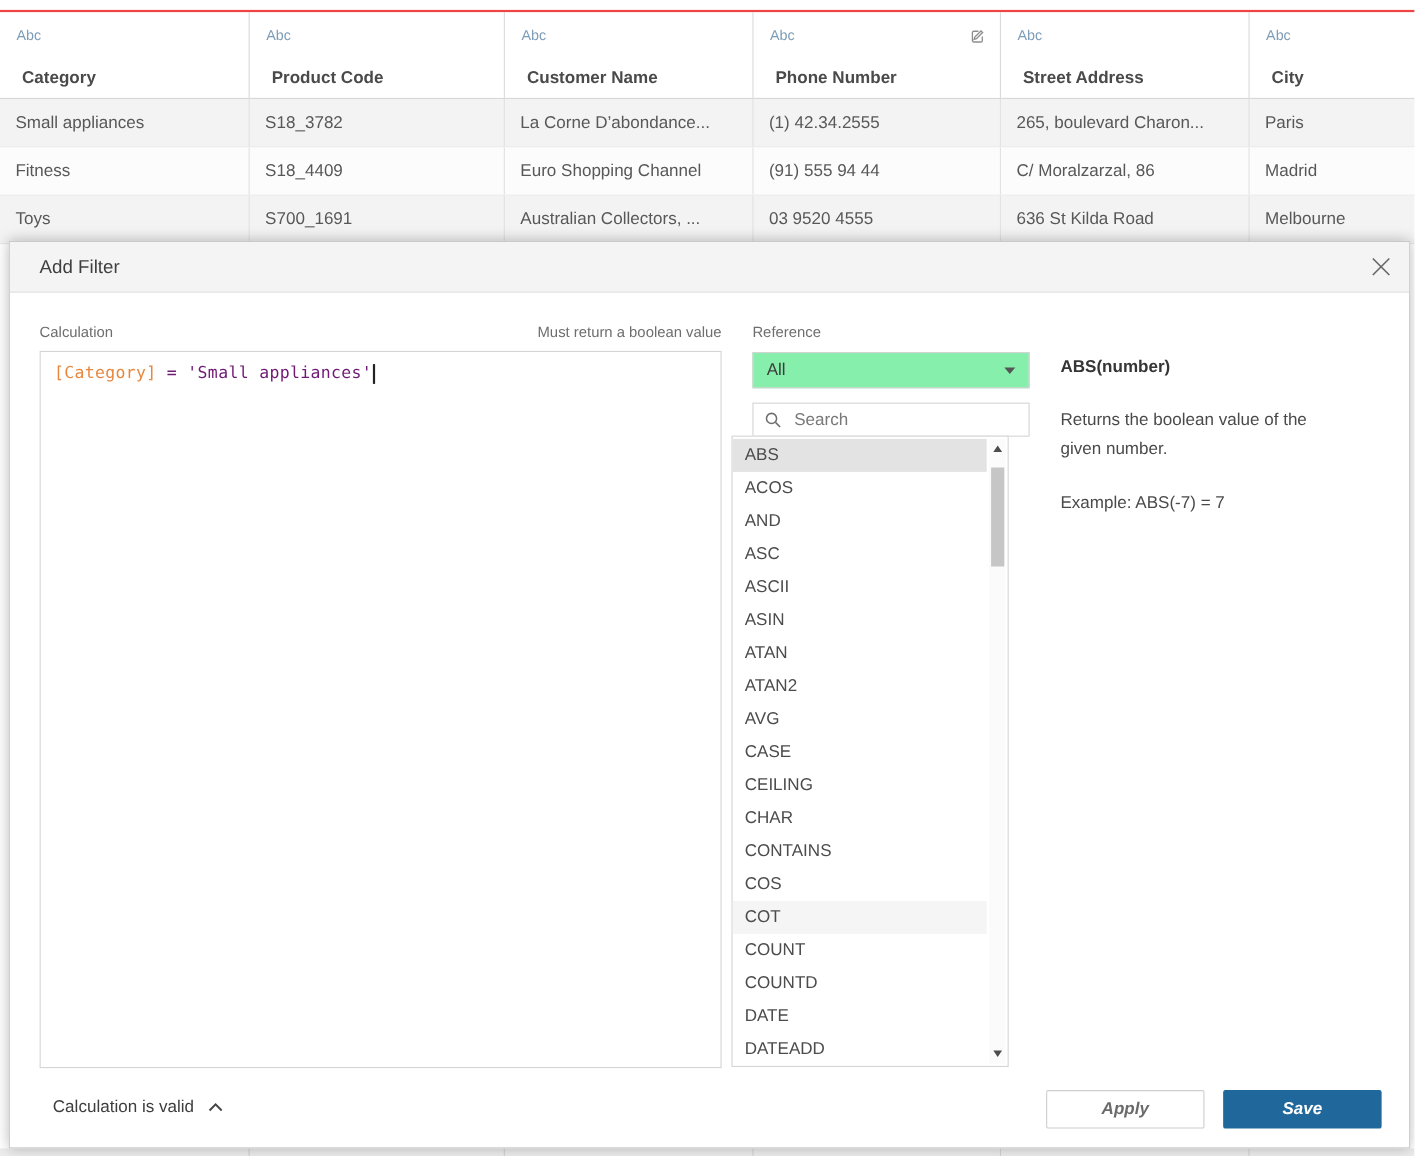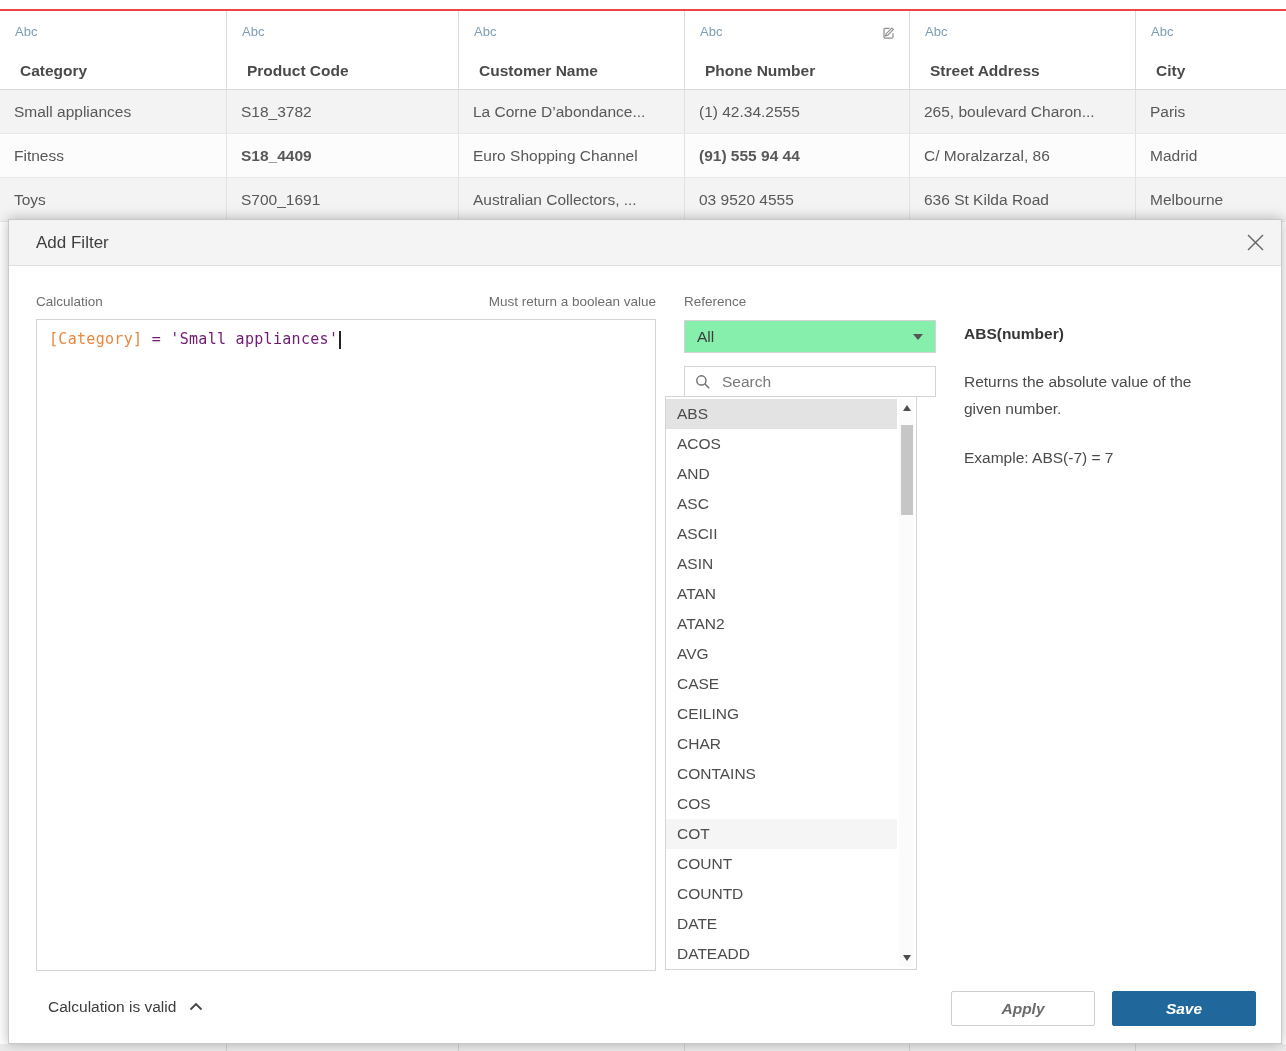--- a/index.html
+++ b/index.html
@@ -153,23 +153,23 @@
       <div class="tr odd">
         <div class="td" style="width: 226px;">Small appliances</div>
         <div class="td" style="width: 232px;">S18_3782</div>
         <div class="td" style="width: 226px;">La Corne D’abondance...</div>
         <div class="td" style="width: 225px;">(1) 42.34.2555</div>
         <div class="td" style="width: 226px;">265, boulevard Charon...</div>
         <div class="td" style="flex: 1 1 0%;">Paris</div>
       </div>
       <div class="tr even">
         <div class="td" style="width: 226px;">Fitness</div>
-        <div class="td" style="width: 232px; font-weight: bold;">S18_4409</div>
+        <div class="td" style="width: 232px;">S18_4409</div>
         <div class="td" style="width: 226px;">Euro Shopping Channel</div>
-        <div class="td" style="width: 225px; font-weight: bold;">(91) 555 94 44</div>
+        <div class="td" style="width: 225px;">(91) 555 94 44</div>
         <div class="td" style="width: 226px;">C/ Moralzarzal, 86</div>
         <div class="td" style="flex: 1 1 0%;">Madrid</div>
       </div>
       <div class="tr odd">
         <div class="td" style="width: 226px;">Toys</div>
         <div class="td" style="width: 232px;">S700_1691</div>
         <div class="td" style="width: 226px;">Australian Collectors, ...</div>
         <div class="td" style="width: 225px;">03 9520 4555</div>
         <div class="td" style="width: 226px;">636 St Kilda Road</div>
         <div class="td" style="flex: 1 1 0%;">Melbourne</div>
@@ -254,21 +254,21 @@
           <span class="tri-up"></span>
         </div>
       <div class="sb-thumb"></div>
       <div class="sb-arrow sb-down">
           <span class="tri-down"></span>
         </div>
     </div>
   </div>
 
   <div class="detail-title">ABS(number)</div>
-  <div class="detail-desc">Returns the absolute value of the given number.</div>
+  <div class="detail-desc">Returns the boolean value of the given number.</div>
   <div class="detail-example">Example: ABS(-7) = 7</div>
 
   <div class="footer-status">
     <span>Calculation is valid</span>
     <span class="status-chevron">
       <svg width="16" height="12" viewBox="0 0 16 12" fill="none">
         <polyline points="2.5,8.5 8,3 13.5,8.5" stroke="#444" stroke-width="1.8"></polyline>
       </svg>
     </span>
   </div>

